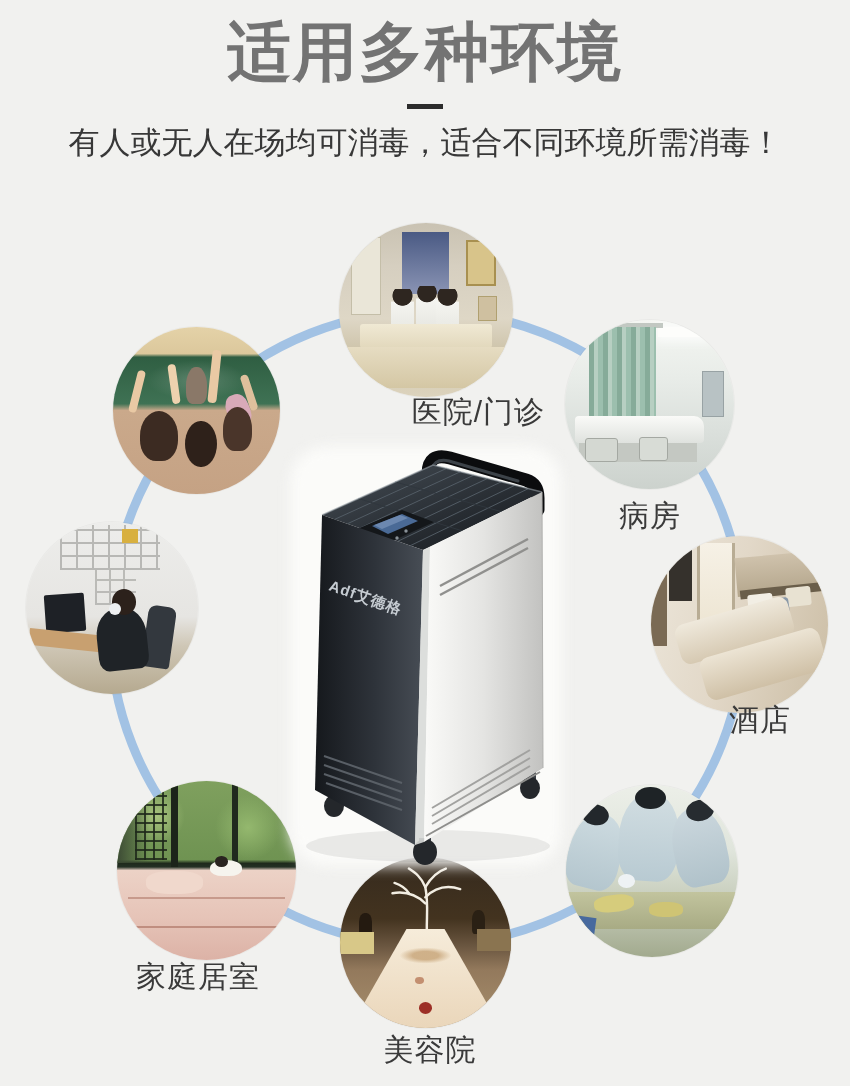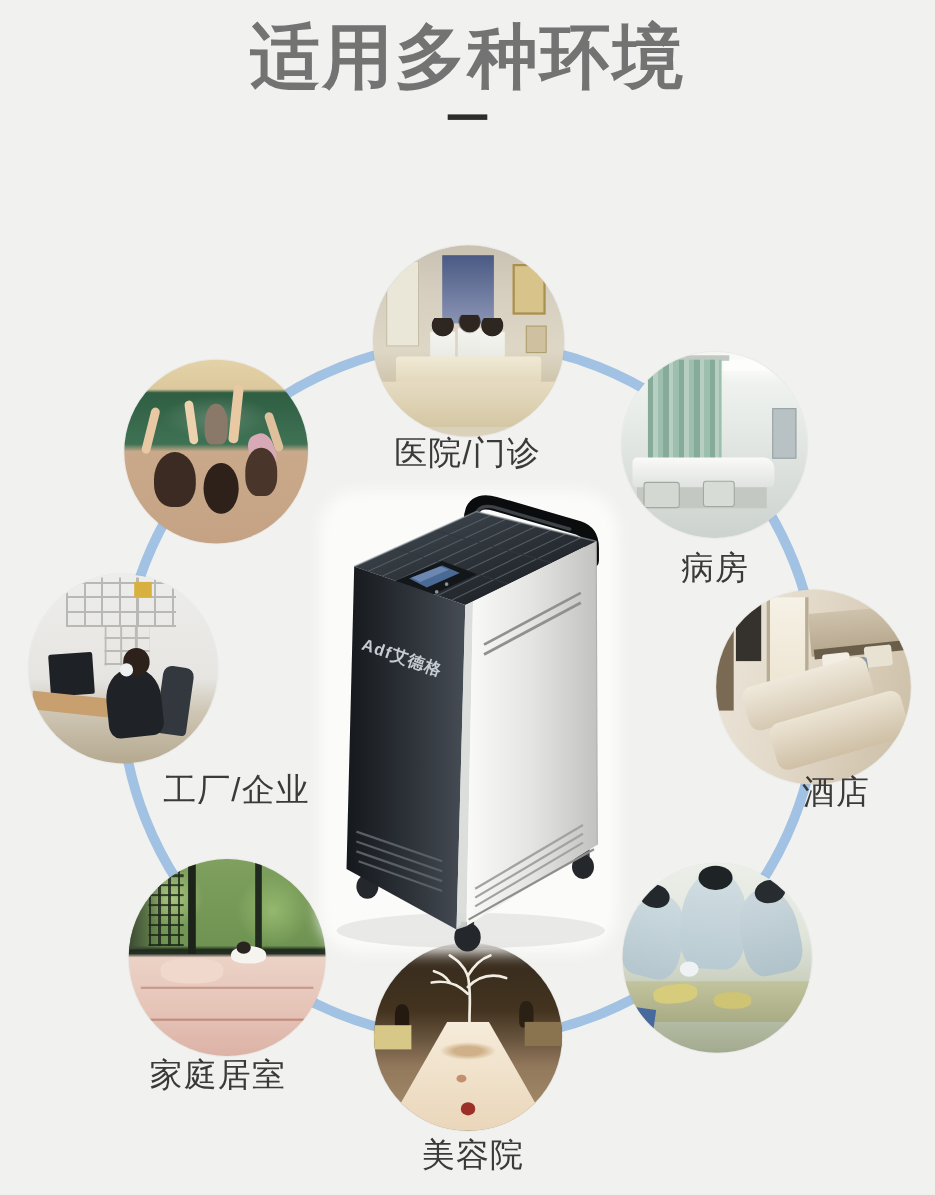--- a/index.html
+++ b/index.html
@@ -22,21 +22,21 @@
   .env-school{left:113px;top:327px;width:167px;height:167px;}
   .env-ward{left:565px;top:320px;width:169px;height:169px;}
   .env-factory{left:26px;top:522px;width:172px;height:172px;}
   .env-hotel{left:651px;top:536px;width:177px;height:177px;}
   .env-home{left:117px;top:781px;width:179px;height:179px;}
   .env-beauty{left:340px;top:857px;width:171px;height:171px;}
   .env-food{left:566px;top:785px;width:172px;height:172px;}
 
   
   .lbl{position:absolute;width:220px;text-align:center;font-size:30px;color:#3a3a3a;font-weight:500;letter-spacing:1px;}
-  .lbl-hospital{left:315px;top:392px;}
+  .lbl-hospital{left:325px;top:392px;text-align:right;}
   .lbl-school{left:101px;top:490px;}
   .lbl-ward{left:540px;top:496px;}
   .lbl-factory{left:105px;top:698px;}
   .lbl-hotel{left:650px;top:700px;}
   .lbl-home{left:88px;top:957px;}
   .lbl-beauty{left:320px;top:1030px;}
   .lbl-food{left:538px;top:956px;}
 
   
   .sc-hospital{background:linear-gradient(180deg,#c9c2b2 0%,#d6cfc0 25%,#ded7c6 55%,#cfc5ac 72%,#dcd3bd 100%);}
@@ -139,20 +139,21 @@
   .machine{position:absolute;left:278px;top:438px;width:296px;height:430px;}
 </style>
 </head>
 <body>
 
 <div class="page">
 
   <div class="hdr">
     <h1 class="title">适用多种环境</h1>
     <div class="divider"></div>
+    <div class="subtitle">有人或无人在场均可消毒，适合不同环境所需消毒！</div>
   </div>
 
   <svg class="ring" viewBox="0 0 850 1086">
     <circle cx="427" cy="628" r="317" fill="none" stroke="#a2c2e4" stroke-width="9"></circle>
   </svg>
 
   <div class="env env-hospital sc-hospital">
     <i class="h-sign"></i>
     <i class="h-banner"></i>
     <i class="h-frame"></i>
@@ -258,21 +259,20 @@
     <i class="fd-c3"></i>
     <i class="fd-glove"></i>
     <i class="fd-table"></i>
     <i class="fd-tray1"></i>
     <i class="fd-tray2"></i>
     <i class="fd-bin"></i>
   </div>
 
   <div class="lbl lbl-hospital">医院/门诊</div>
   <div class="lbl lbl-ward">病房</div>
-  <div class="lbl lbl-factory">工厂/企业</div>
   <div class="lbl lbl-hotel">酒店</div>
   <div class="lbl lbl-beauty">美容院</div>
   <div class="lbl lbl-home">家庭居室</div>
 
   <div class="machine-bg"></div>
   <svg class="machine" viewBox="0 0 296 430">
     <defs>
       <linearGradient id="gTop" x1="0" y1="0" x2="1" y2="1">
         <stop offset="0" stop-color="#454d55"></stop>
           <stop offset="1" stop-color="#14171b"></stop>

